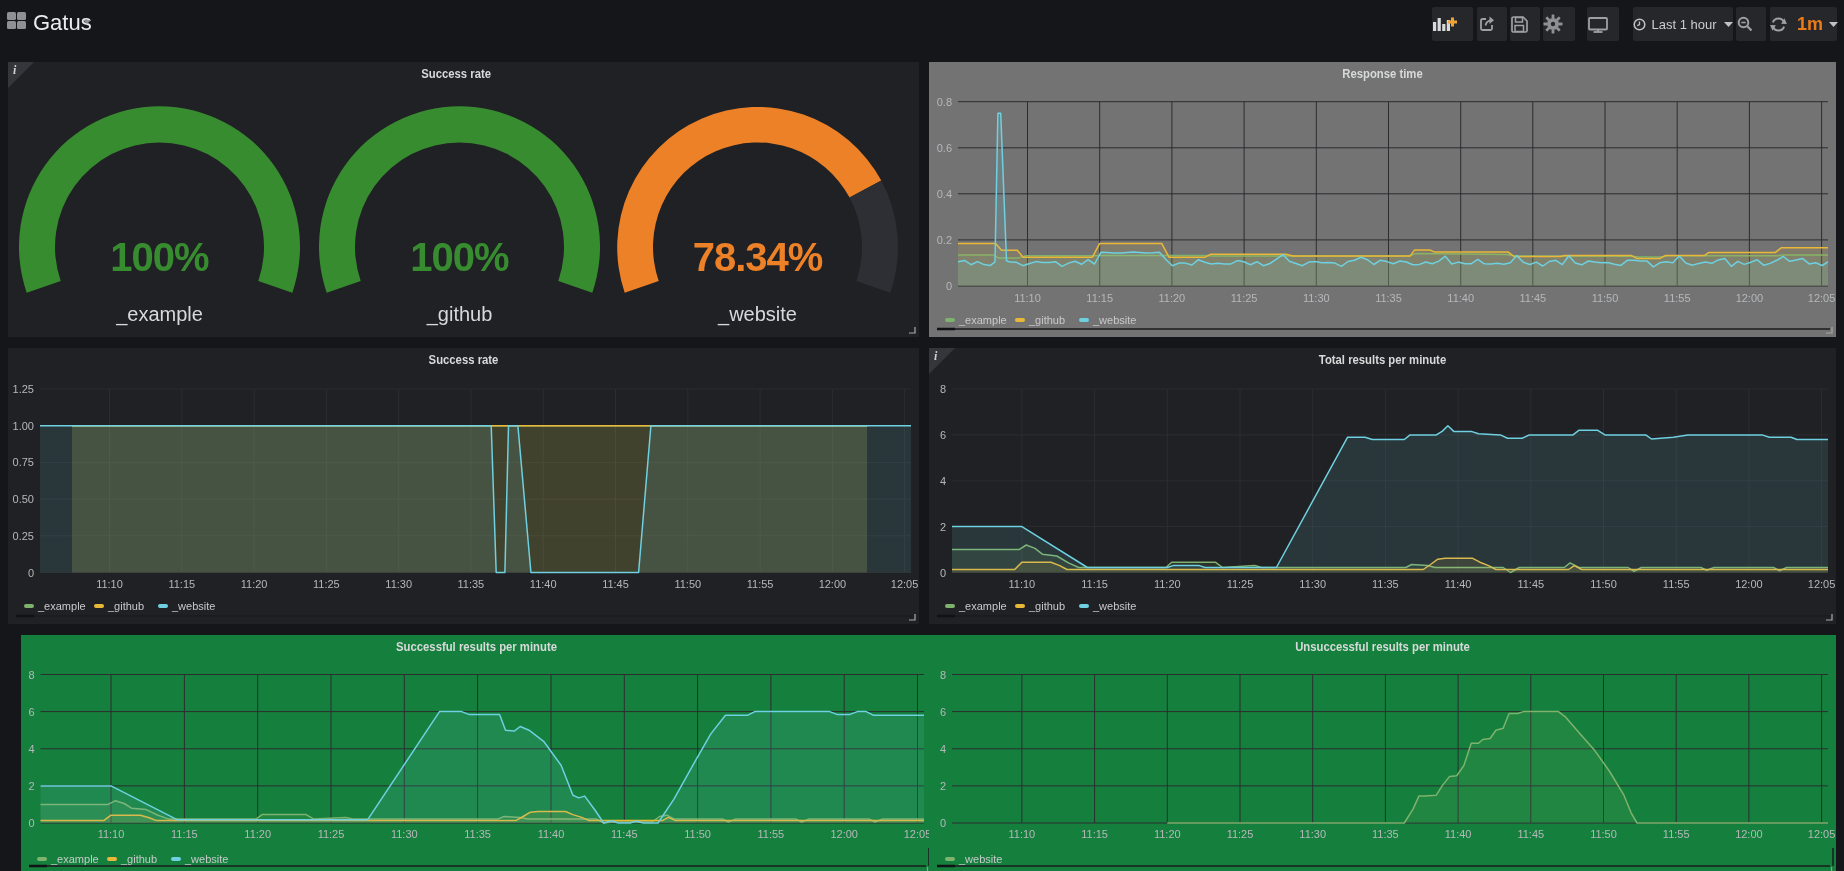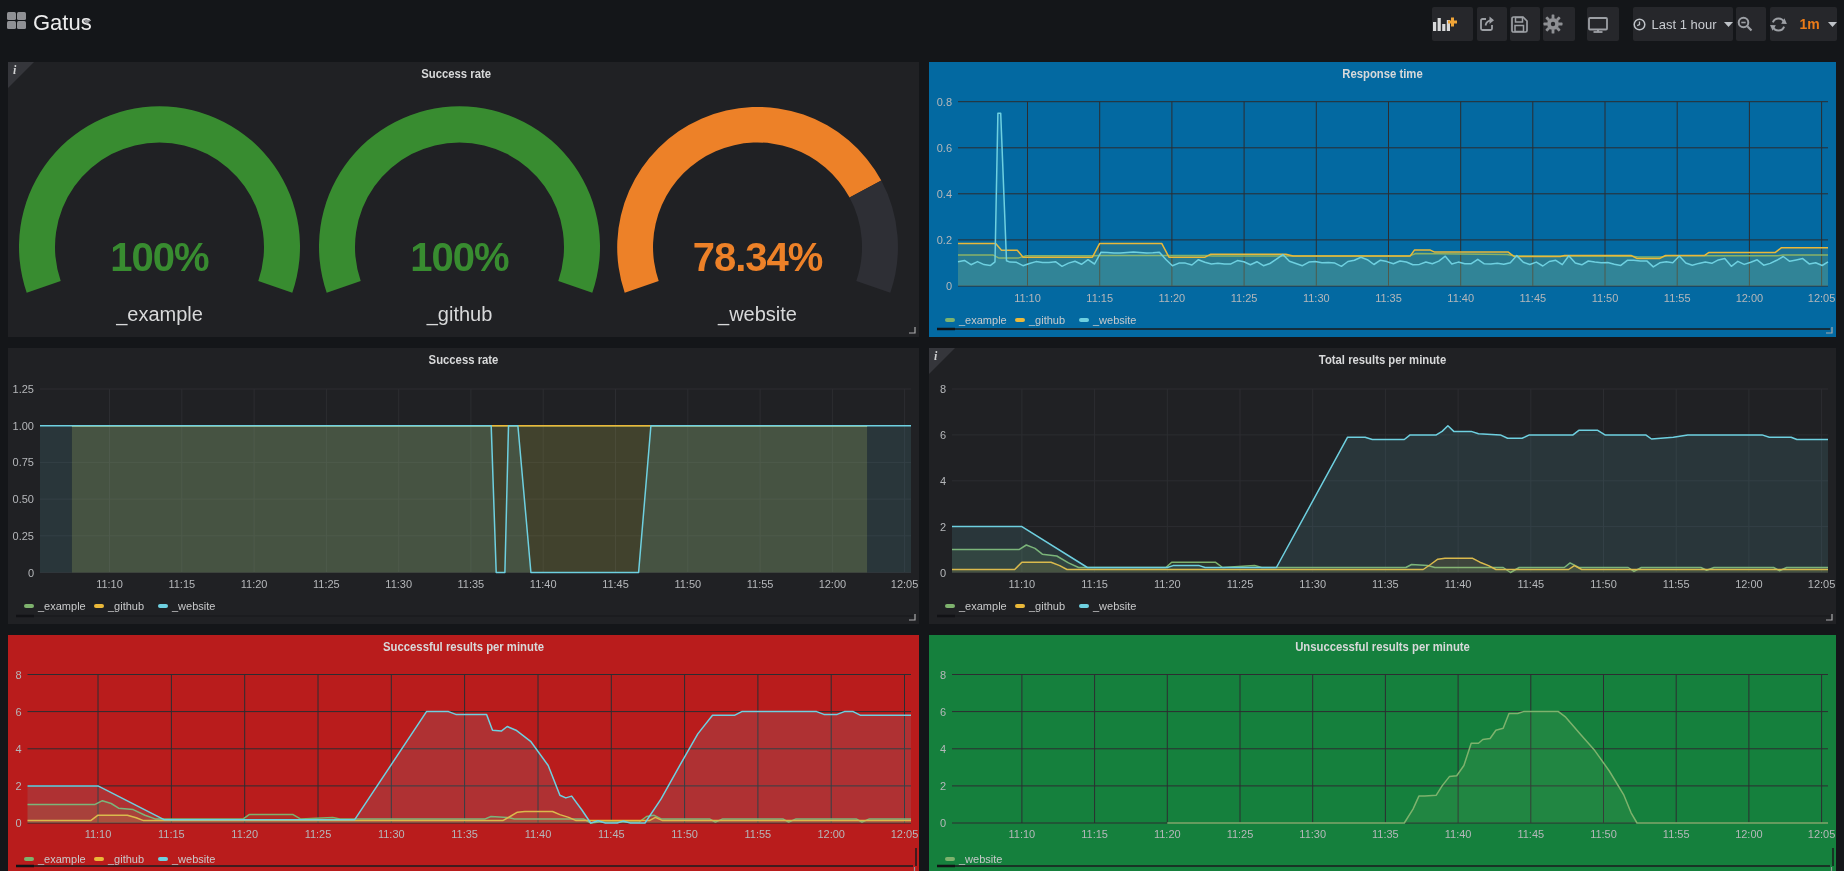--- a/index.html
+++ b/index.html
@@ -80,21 +80,21 @@
         <path d="M11.3 11.3L15.5 15.5" stroke="#9da0a5" stroke-width="2.2"></path>
       </svg>
     </div>
     <div class="btn" style="left:1770px;width:67px;white-space:nowrap">
       <svg width="17" height="17" viewBox="0 0 16 16" fill="none" style="flex:none">
         <path d="M2.74 6.08A5.6 5.6 0 0 1 13.26 6.08" stroke="#9da0a5" stroke-width="1.9"></path>
         <path d="M13.6 2.2L15.9 7.6L10.5 7.3Z" fill="#9da0a5"></path>
         <path d="M13.26 9.92A5.6 5.6 0 0 1 2.74 9.92" stroke="#9da0a5" stroke-width="1.9"></path>
         <path d="M2.4 13.8L0.1 8.4L5.5 8.7Z" fill="#9da0a5"></path>
       </svg>
-      <span style="color:#eb7b18;font-size:14px;font-weight:700;margin-left:10px">1m</span>
+      <span style="color:#eb7b18;font-size:18px;font-weight:700;margin-left:10px">1m</span>
       <svg width="9" height="5" viewBox="0 0 9 5" style="margin-left:6px;flex:none">
         <path d="M0 0L4.5 5L9 0Z" fill="#bfc3c8"></path>
       </svg>
     </div>
   </div>
 <div style="position:absolute;left:8px;top:62px;width:911px;height:275px;background:#202124">
     <div style="position:absolute;left:0;top:0;width:0;height:0;border-top:26px solid #35363b;border-right:26px solid transparent"></div>
     <div style="position:absolute;left:5px;top:1px;font:italic bold 12px 'Liberation Serif',serif;color:#cfd0d1">i</div>
     <div style="position:absolute;left:0;right:0;top:4px;text-align:center;font-size:13px;font-weight:700;color:#d8d9da;transform:scaleX(0.87);text-indent:-17px">Success rate</div>
     <svg width="911" height="275" viewBox="0 0 911 275" style="position:absolute;left:0;top:0">
@@ -104,21 +104,21 @@
       <path d="M318.7 230.7A140.5 140.5 0 1 1 584.3 230.7L550.3 219.0A104.5 104.5 0 1 0 352.7 219.0Z" fill="#388C30"></path>
       <text x="451.5" y="209" text-anchor="middle" font-size="40" font-weight="700" letter-spacing="-1" fill="#388C30">100%</text>
       <text x="451.5" y="259" text-anchor="middle" font-size="20" fill="#d8d9da">_github</text>
       <path d="M616.7 230.7A140.5 140.5 0 0 1 873.3 118.6L841.6 135.6A104.5 104.5 0 0 0 650.7 219.0Z" fill="#ED8128"></path>
       <path d="M873.3 118.6A140.5 140.5 0 0 1 882.3 230.7L848.3 219.0A104.5 104.5 0 0 0 841.6 135.6Z" fill="#2e2f35"></path>
       <text x="749.5" y="209" text-anchor="middle" font-size="40" font-weight="700" letter-spacing="-1" fill="#ED8128">78.34%</text>
       <text x="749.5" y="259" text-anchor="middle" font-size="20" fill="#d8d9da">_website</text>
       <path d="M901 271L907 271L907 265" fill="none" stroke="#aaaaab" stroke-width="1.2"></path>
     </svg>
   </div>
-<div style="position:absolute;left:929px;top:62px;width:907px;height:275px;background:#0369a1;">
+<div style="position:absolute;left:929px;top:62px;width:907px;height:275px;background:#737373;">
     <div style="position:absolute;left:0;right:0;top:4px;text-align:center;font-size:13px;font-weight:700;color:#d8d9da;transform:scaleX(0.87)">Response time</div>
     <svg width="907" height="275" viewBox="0 0 907 275" style="position:absolute;left:0;top:0">
       <line x1="29" y1="224.0" x2="899" y2="224.0" stroke="#2c2d31" stroke-width="1"></line>
       <line x1="29" y1="177.9" x2="899" y2="177.9" stroke="#2c2d31" stroke-width="1"></line>
       <line x1="29" y1="131.8" x2="899" y2="131.8" stroke="#2c2d31" stroke-width="1"></line>
       <line x1="29" y1="85.8" x2="899" y2="85.8" stroke="#2c2d31" stroke-width="1"></line>
       <line x1="29" y1="39.7" x2="899" y2="39.7" stroke="#2c2d31" stroke-width="1"></line>
       <line x1="98.5" y1="39.7" x2="98.5" y2="224" stroke="#2c2d31" stroke-width="1"></line>
       <line x1="170.7" y1="39.7" x2="170.7" y2="224" stroke="#2c2d31" stroke-width="1"></line>
       <line x1="242.9" y1="39.7" x2="242.9" y2="224" stroke="#2c2d31" stroke-width="1"></line>
@@ -270,21 +270,21 @@
       <text x="30" y="262" font-size="11" fill="#c8c9ca">_example</text>
       <rect x="86" y="256" width="10" height="4" rx="2" fill="#EAB839"></rect>
       <text x="100" y="262" font-size="11" fill="#c8c9ca">_github</text>
       <rect x="150" y="256" width="10" height="4" rx="2" fill="#6ED0E0"></rect>
       <text x="164" y="262" font-size="11" fill="#c8c9ca">_website</text>
       <line x1="8" y1="268" x2="901" y2="268" stroke="#1a1b1e" stroke-width="1.5"></line>
       <line x1="8" y1="268" x2="26" y2="268" stroke="#111215" stroke-width="2.5"></line>
       <path d="M897 272L903 272L903 266" fill="none" stroke="#aaaaab" stroke-width="1.2"></path>
     </svg>
   </div>
-<div style="position:absolute;left:8px;top:635px;width:911px;height:236px;background:#b91c1c;">
+<div style="position:absolute;left:21px;top:635px;width:911px;height:236px;background:#15803d;">
     <div style="position:absolute;left:0;right:0;top:4px;text-align:center;font-size:13px;font-weight:700;color:#d8d9da;transform:scaleX(0.87)">Successful results per minute</div>
     <svg width="911" height="236" viewBox="0 0 911 236" style="position:absolute;left:0;top:0">
       <line x1="19.5" y1="188.0" x2="903" y2="188.0" stroke="#2c2d31" stroke-width="1"></line>
       <line x1="19.5" y1="150.9" x2="903" y2="150.9" stroke="#2c2d31" stroke-width="1"></line>
       <line x1="19.5" y1="113.8" x2="903" y2="113.8" stroke="#2c2d31" stroke-width="1"></line>
       <line x1="19.5" y1="76.6" x2="903" y2="76.6" stroke="#2c2d31" stroke-width="1"></line>
       <line x1="19.5" y1="39.5" x2="903" y2="39.5" stroke="#2c2d31" stroke-width="1"></line>
       <line x1="90.0" y1="39.5" x2="90.0" y2="188" stroke="#2c2d31" stroke-width="1"></line>
       <line x1="163.4" y1="39.5" x2="163.4" y2="188" stroke="#2c2d31" stroke-width="1"></line>
       <line x1="236.7" y1="39.5" x2="236.7" y2="188" stroke="#2c2d31" stroke-width="1"></line>

